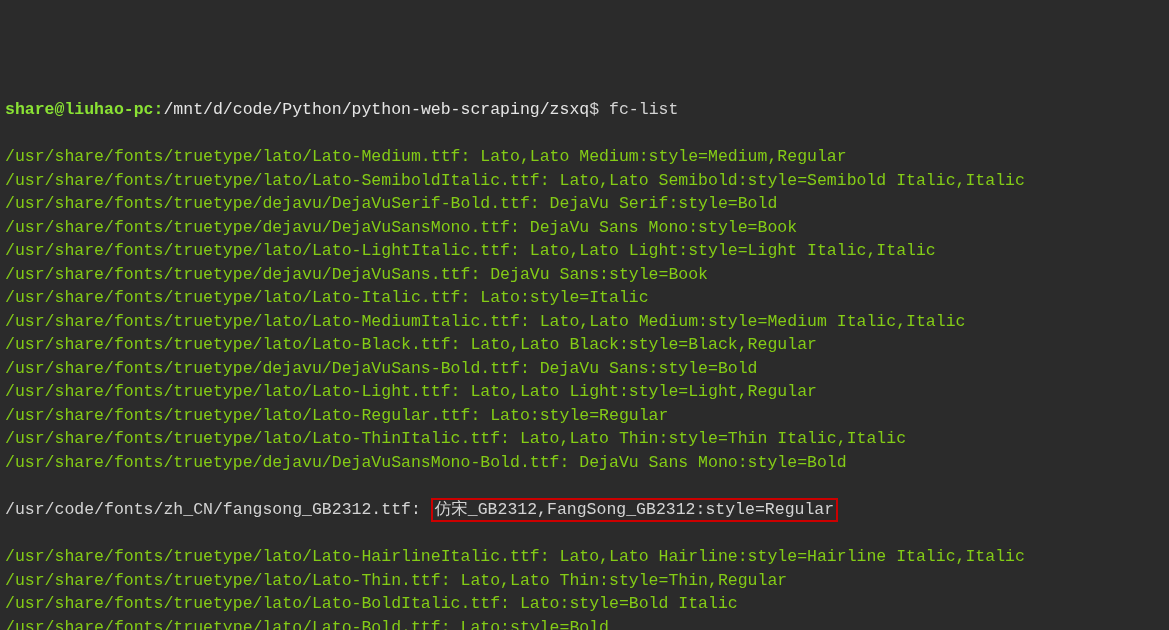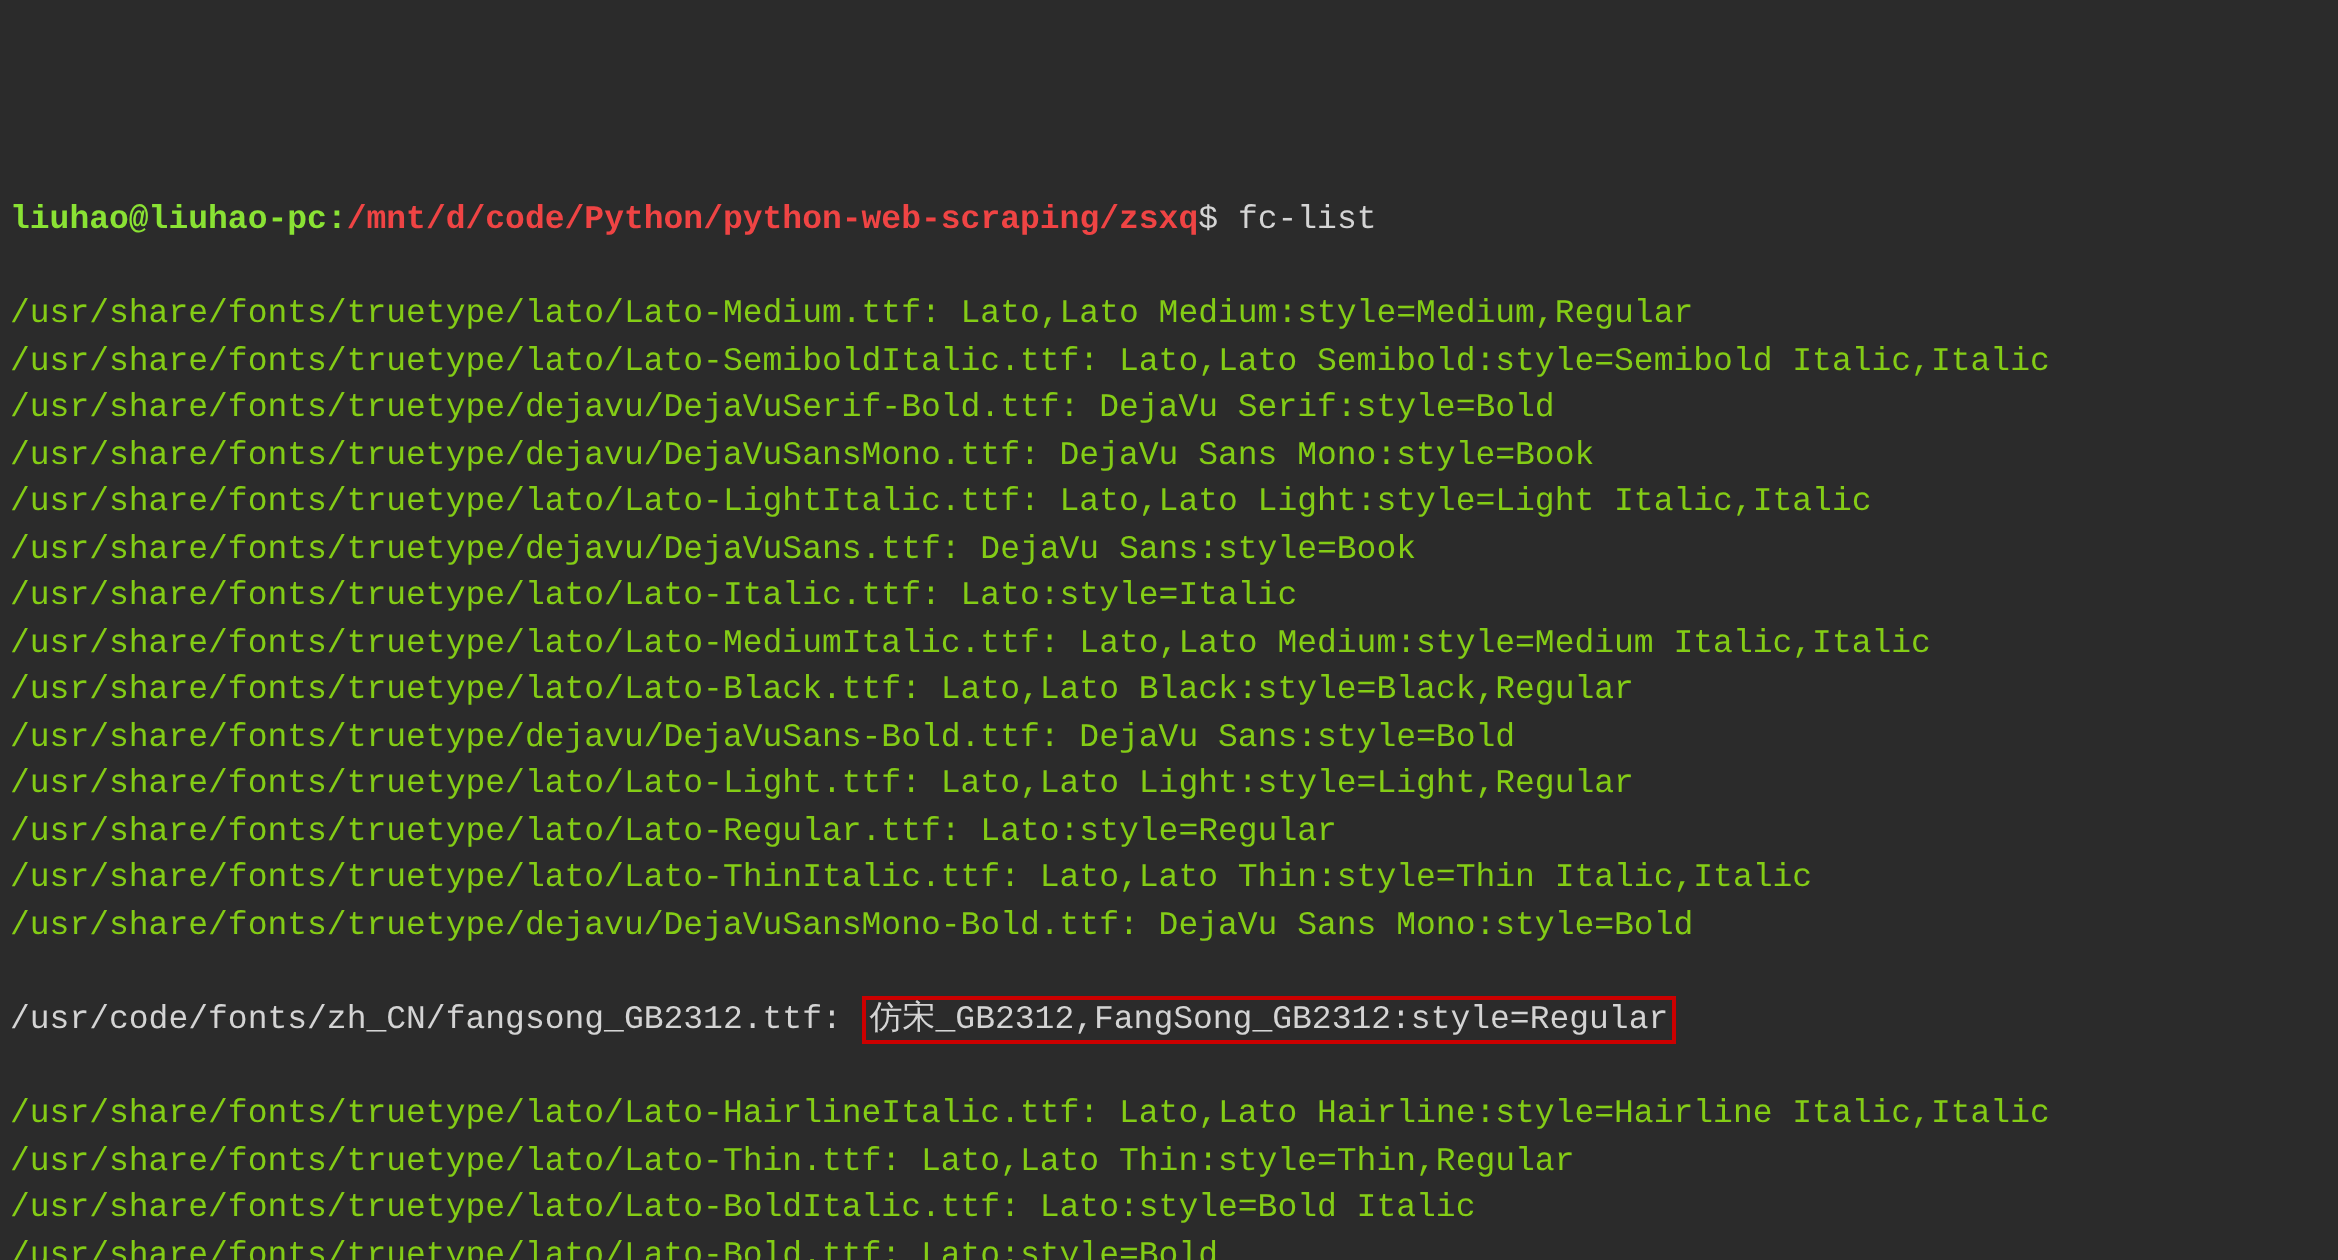--- a/index.html
+++ b/index.html
@@ -17,22 +17,22 @@
       white-space: pre;
       overflow-x: auto;
       width: 1169px;
       height: 630px;
     }
     .prompt-user {
       color: #8ae234;
       font-weight: bold;
     }
     .prompt-path {
-      color: #ef4444;
-      font-weight: bold;
+      color: #e5e5e5;
+      font-weight: normal;
     }
     .prompt-dollar {
       color: #d4d4d4;
     }
     .output-line {
       color: #84cc16;
     }
     .highlighted {
       border: 2px solid #cc0000;
       display: inline-block;
@@ -41,19 +41,19 @@
     }
     .line {
       display: block;
     }
   </style>
 </head>
 <body>
 
 
 
-<span class="line"><span class="prompt-user">liuhao@liuhao-pc</span><span class="prompt-user">:</span><span class="prompt-path">/mnt/d/code/Python/python-web-scraping/zsxq</span><span class="prompt-dollar">$</span> <span>fc-list</span></span>
+<span class="line"><span class="prompt-user">share@liuhao-pc</span><span class="prompt-user">:</span><span class="prompt-path">/mnt/d/code/Python/python-web-scraping/zsxq</span><span class="prompt-dollar">$</span> <span>fc-list</span></span>
 <div id="output-before"><span class="line output-line">/usr/share/fonts/truetype/lato/Lato-Medium.ttf: Lato,Lato Medium:style=Medium,Regular</span><span class="line output-line">/usr/share/fonts/truetype/lato/Lato-SemiboldItalic.ttf: Lato,Lato Semibold:style=Semibold Italic,Italic</span><span class="line output-line">/usr/share/fonts/truetype/dejavu/DejaVuSerif-Bold.ttf: DejaVu Serif:style=Bold</span><span class="line output-line">/usr/share/fonts/truetype/dejavu/DejaVuSansMono.ttf: DejaVu Sans Mono:style=Book</span><span class="line output-line">/usr/share/fonts/truetype/lato/Lato-LightItalic.ttf: Lato,Lato Light:style=Light Italic,Italic</span><span class="line output-line">/usr/share/fonts/truetype/dejavu/DejaVuSans.ttf: DejaVu Sans:style=Book</span><span class="line output-line">/usr/share/fonts/truetype/lato/Lato-Italic.ttf: Lato:style=Italic</span><span class="line output-line">/usr/share/fonts/truetype/lato/Lato-MediumItalic.ttf: Lato,Lato Medium:style=Medium Italic,Italic</span><span class="line output-line">/usr/share/fonts/truetype/lato/Lato-Black.ttf: Lato,Lato Black:style=Black,Regular</span><span class="line output-line">/usr/share/fonts/truetype/dejavu/DejaVuSans-Bold.ttf: DejaVu Sans:style=Bold</span><span class="line output-line">/usr/share/fonts/truetype/lato/Lato-Light.ttf: Lato,Lato Light:style=Light,Regular</span><span class="line output-line">/usr/share/fonts/truetype/lato/Lato-Regular.ttf: Lato:style=Regular</span><span class="line output-line">/usr/share/fonts/truetype/lato/Lato-ThinItalic.ttf: Lato,Lato Thin:style=Thin Italic,Italic</span><span class="line output-line">/usr/share/fonts/truetype/dejavu/DejaVuSansMono-Bold.ttf: DejaVu Sans Mono:style=Bold</span></div>
 <span class="line"><span>/usr/code/fonts/zh_CN/fangsong_GB2312.ttf: </span><span class="highlighted">仿宋_GB2312,FangSong_GB2312:style=Regular</span></span>
 <div id="output-after"><span class="line output-line">/usr/share/fonts/truetype/lato/Lato-HairlineItalic.ttf: Lato,Lato Hairline:style=Hairline Italic,Italic</span><span class="line output-line">/usr/share/fonts/truetype/lato/Lato-Thin.ttf: Lato,Lato Thin:style=Thin,Regular</span><span class="line output-line">/usr/share/fonts/truetype/lato/Lato-BoldItalic.ttf: Lato:style=Bold Italic</span><span class="line output-line">/usr/share/fonts/truetype/lato/Lato-Bold.ttf: Lato:style=Bold</span></div>
 
 
 
 
 </body></html>

